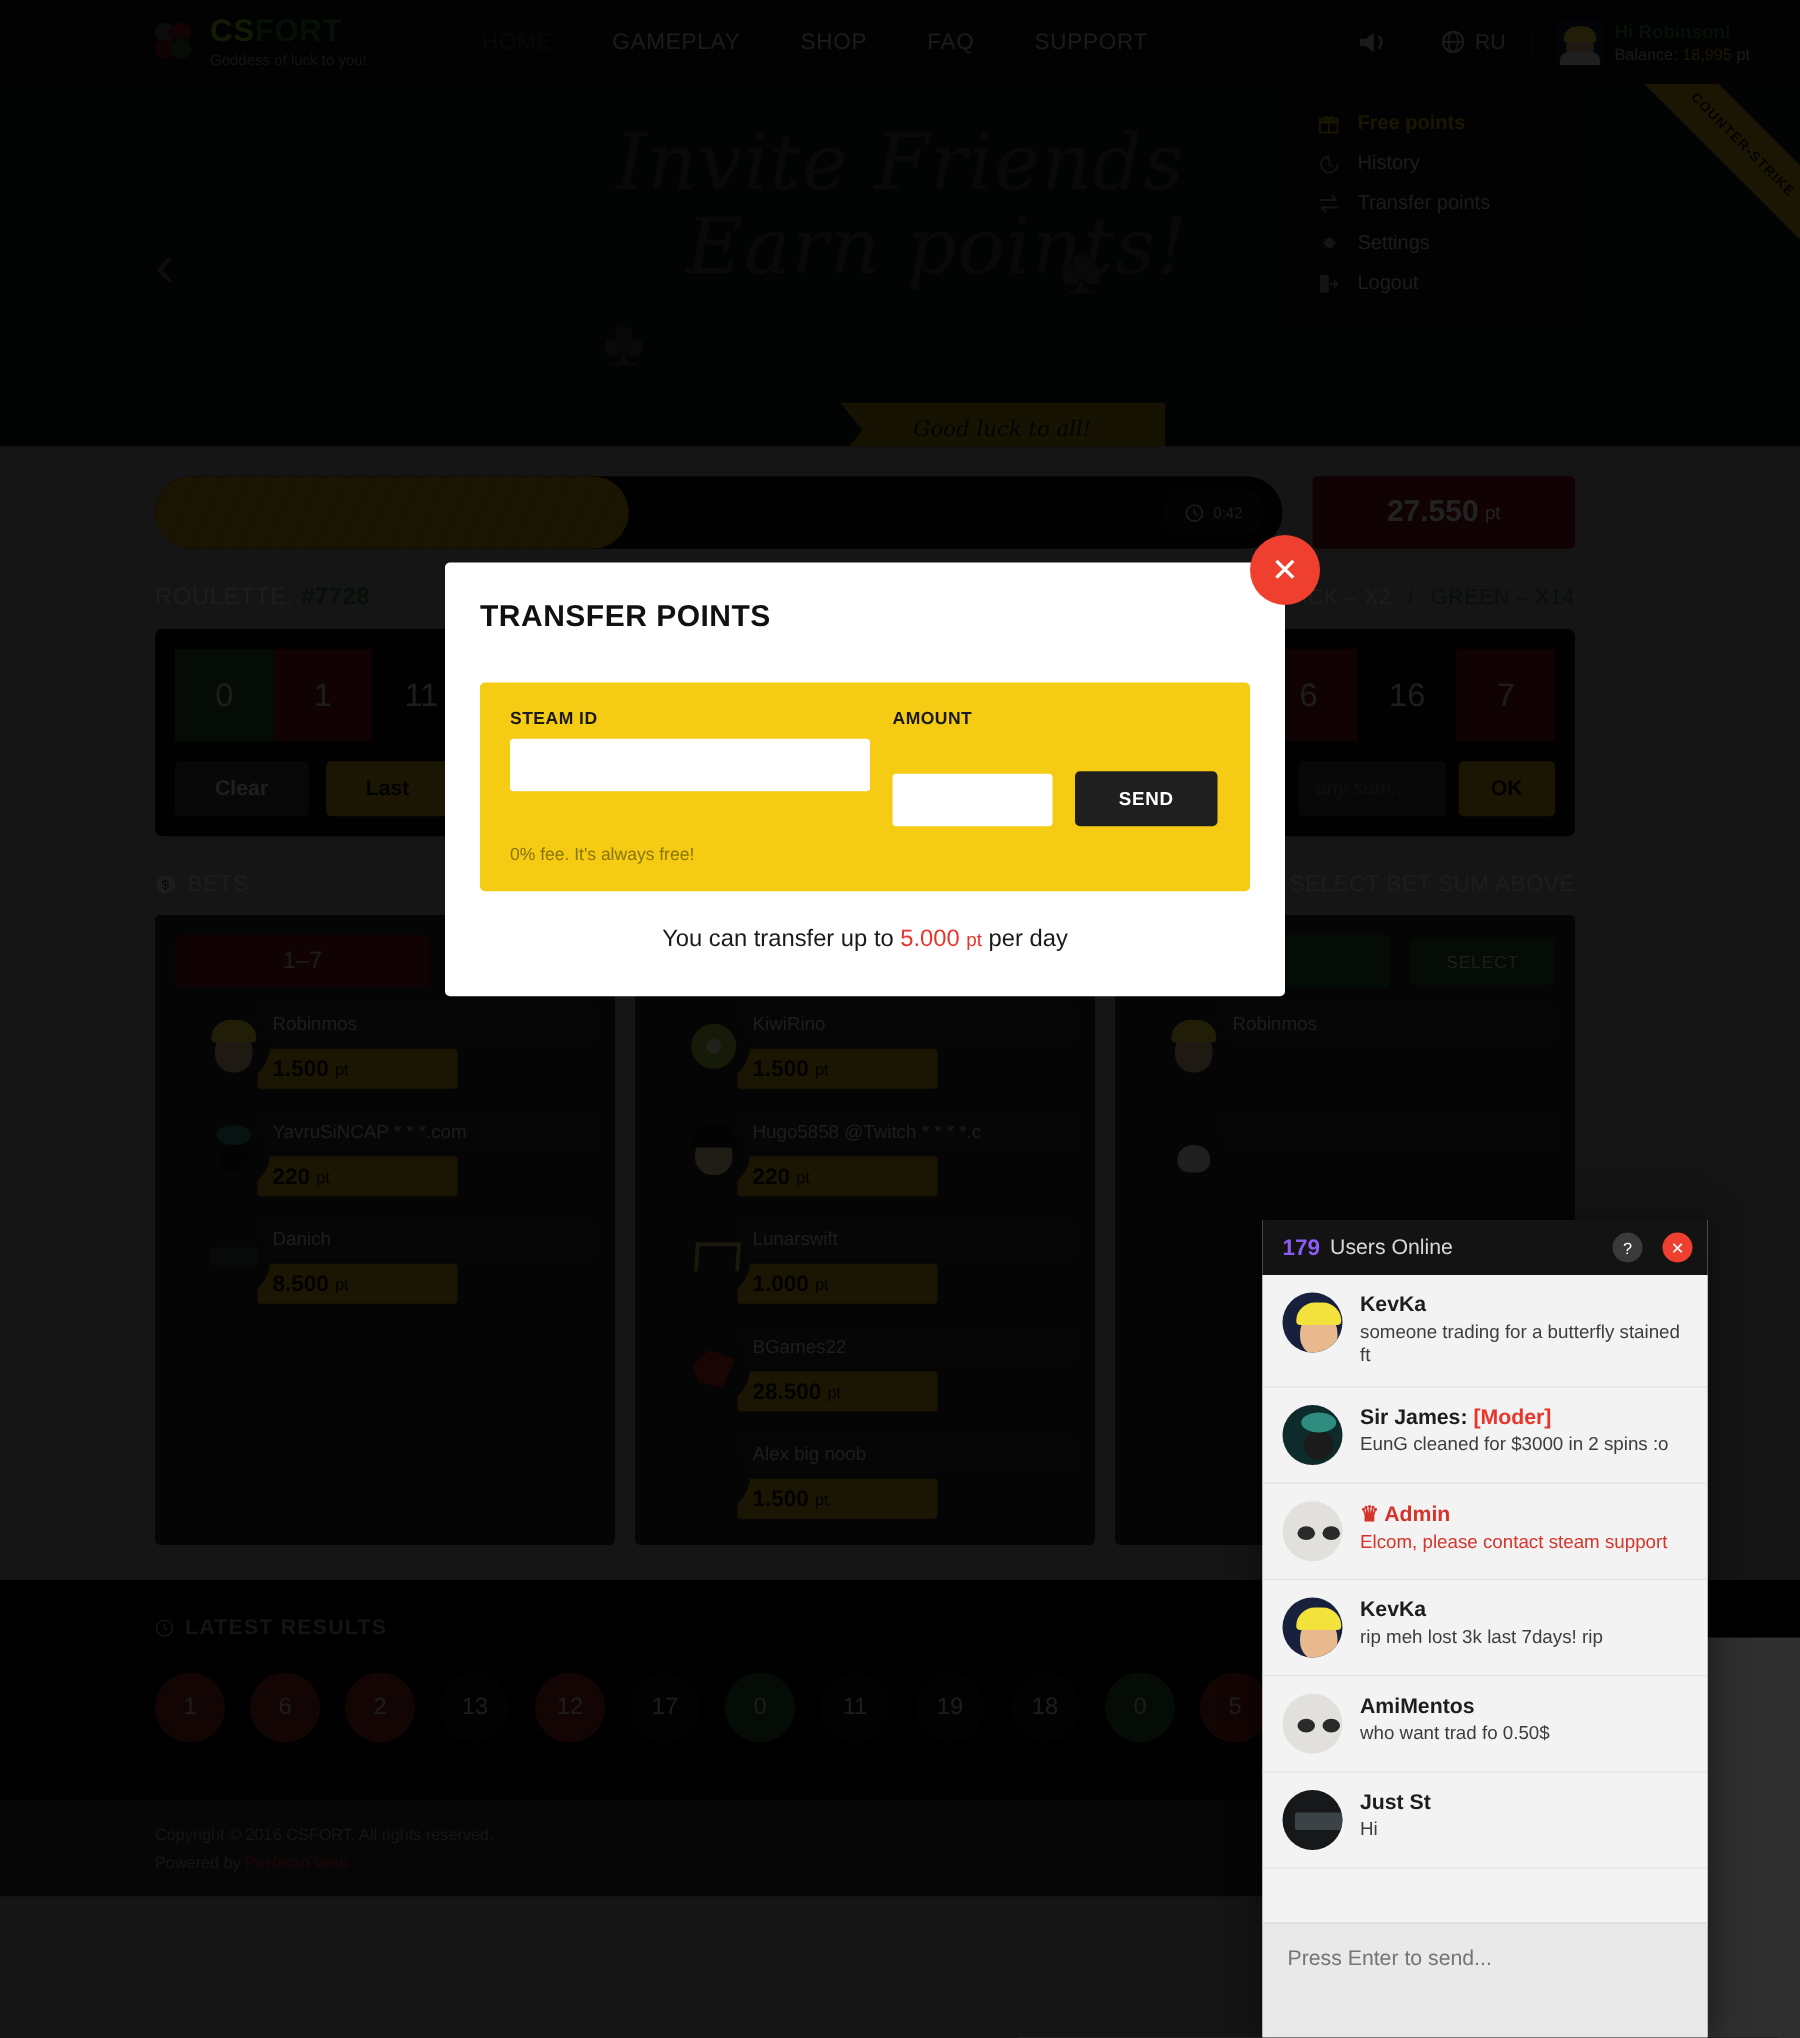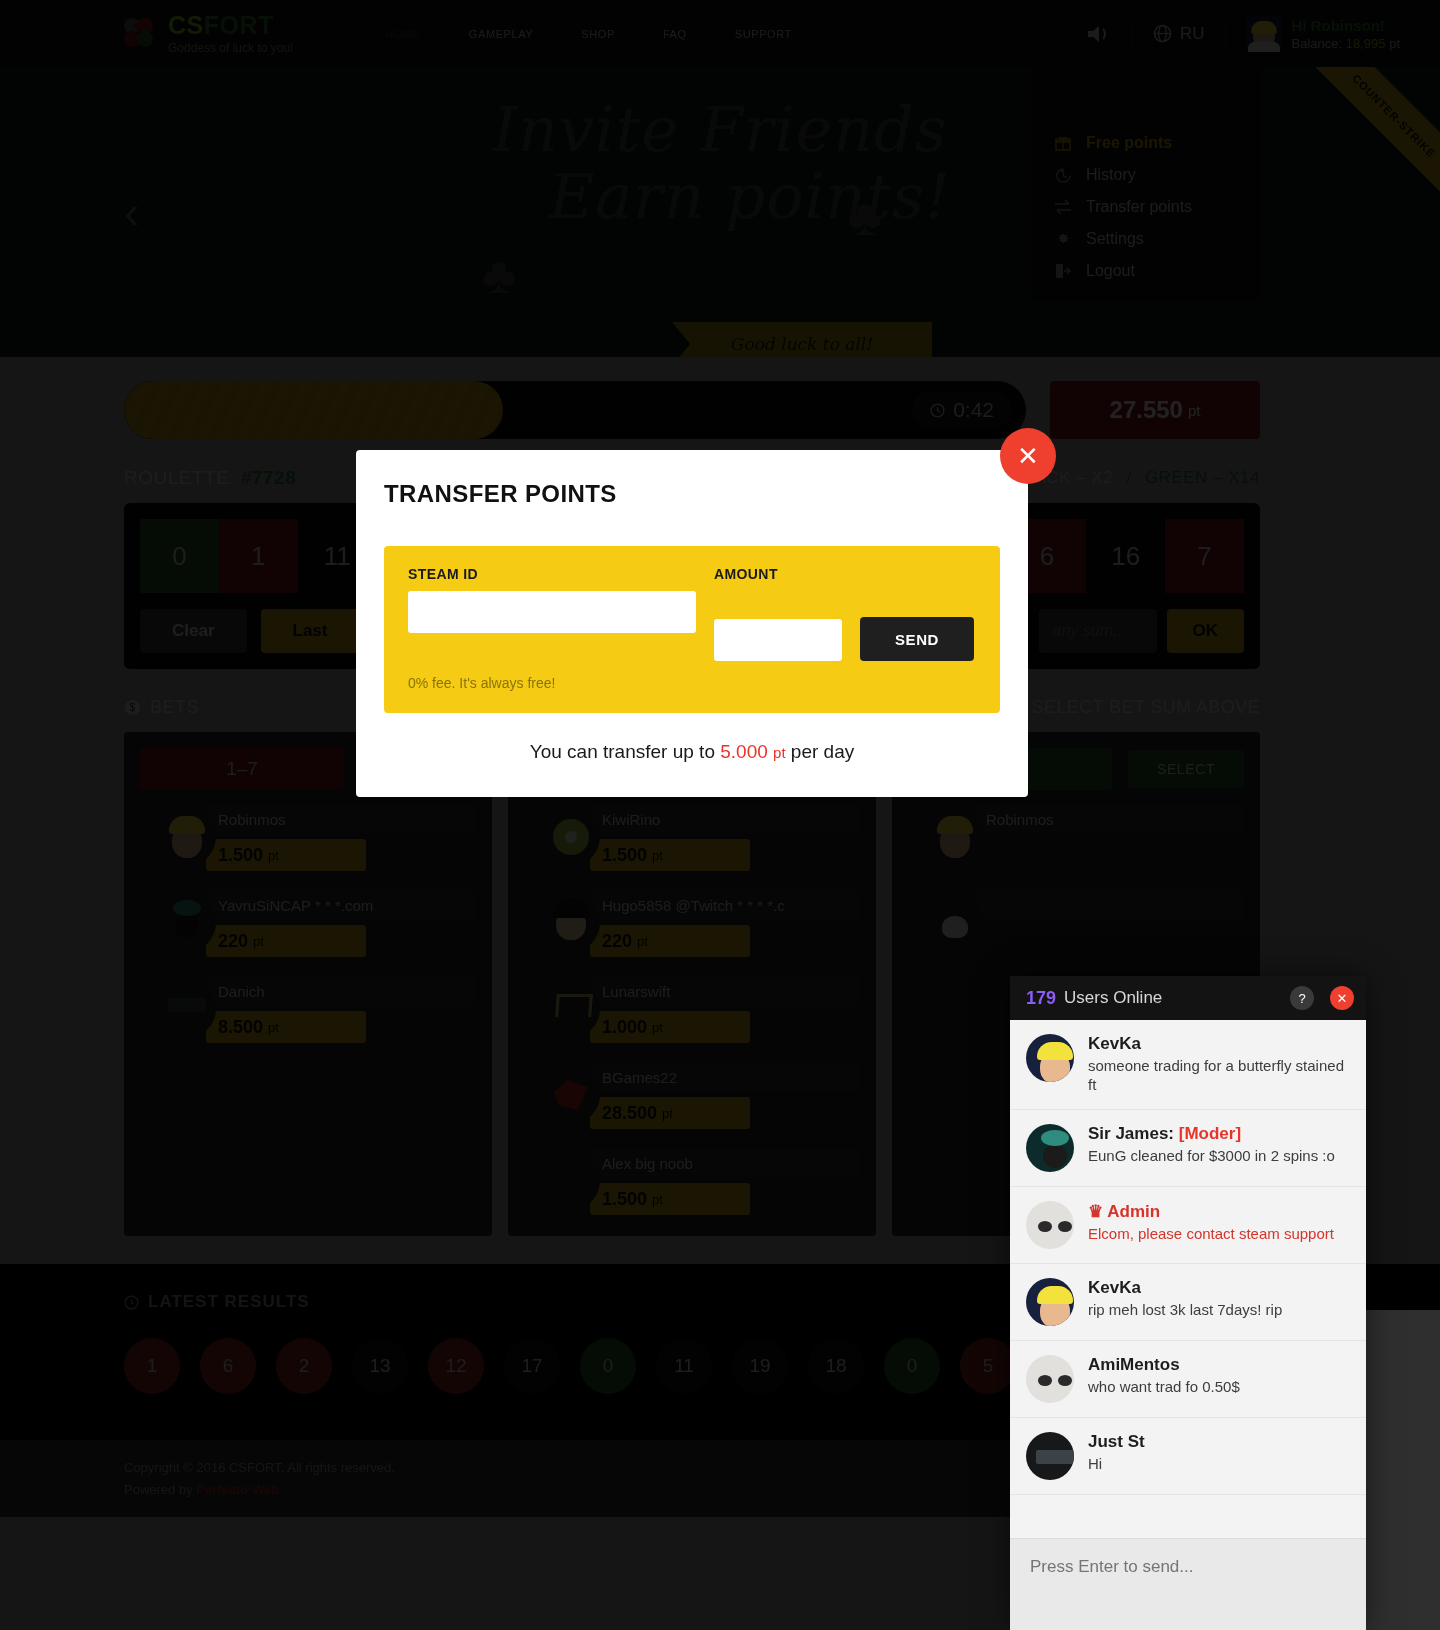--- a/index.html
+++ b/index.html
@@ -35,21 +35,21 @@
   .clover i:nth-child(3){ background:#7d1a1e; left:0; top:14px; transform: rotate(-135deg); }
   .clover i:nth-child(4){ background:#1d5c28; left:13px; top:14px; transform: rotate(135deg); }
   .logo-text .brand { font-size: 25px; font-weight: bold; letter-spacing: .5px; line-height: 1; }
   .logo-text .brand .cs { color: #84cc16; }
   .logo-text .brand .fort { color: #2e7a3a; }
   .logo-text .tag { color: #8b8b8b; font-size: 12px; margin-top: 3px; }
 
   .nav { display: flex; gap: 48px; margin-left: 92px; }
   .nav a {
     color: #c9c9c9; text-decoration: none;
-    font-size: 11px; letter-spacing: .6px;
+    font-size: 18px; letter-spacing: .6px;
   }
   .nav a.active { color: #3e3e3e; }
 
   .head-right { margin-left: auto; display: flex; align-items: center; gap: 20px; }
   .sep { width: 1px; height: 26px; background: #2a2a2a; }
   .sound-icon svg { display: block; }
   .lang { display: flex; align-items: center; gap: 8px; color: #c9c9c9; font-size: 17px; }
   .user-box { display: flex; align-items: center; gap: 10px; }
   .avatar { width: 36px; height: 36px; border-radius: 3px; overflow: hidden; background: #17203c; position: relative; flex: none; }
   .av-face { position:absolute; left:7px; top:10px; width:22px; height:22px; border-radius:50% 50% 45% 45%; background:#e8b98e; }
@@ -60,21 +60,21 @@
   .user-txt .bal b { color: #c7a416; font-weight: normal; }
 
   
   .dropdown {
     position: absolute; right: 180px; top: 67px; width: 228px;
     background: #141414; padding: 16px 0 14px 0; z-index: 20;
   }
   .dd-item { display: flex; align-items: center; gap: 14px; padding: 7px 22px; }
   .dd-item .dd-ic { width: 18px; display: flex; justify-content: center; color: #9a9a9a; }
   .dd-item .dd-lb { color: #cfcfcf; font-size: 16px; }
-  .dd-item.free .dd-ic, .dd-item.free .dd-lb { color: #c7a416; margin-top: 44px; }
+  .dd-item.free .dd-ic, .dd-item.free .dd-lb { color: #c7a416; }
   .dd-item.free .dd-lb { font-weight: bold; }
 
   
   .banner {
     height: 290px; background: #0c2415; position: relative; overflow: hidden;
   }
   .banner .arrow-l {
     position: absolute; left: 124px; top: 50%; transform: translateY(-50%);
     color: #6c6c6c; font-size: 46px; font-weight: 300; line-height: 1;
   }
@@ -107,21 +107,21 @@
     position: relative; display: flex; align-items: center; overflow: hidden;
   }
   .betbar .fill {
     position:absolute; left:0; top:0; bottom:0; width: 42%;
     background: repeating-linear-gradient(115deg,#c7a416,#c7a416 9px,#b99b14 9px,#b99b14 18px);
     border-radius: 29px;
   }
   .timer {
     position: absolute; right: 14px; top: 10px; height: 38px; padding: 0 18px;
     display:flex; align-items:center; gap:8px; background:#161616; border-radius:19px;
-    color:#d2d2d2; font-size:21px;
+    color:#d2d2d2; font-size:12px;
   }
   .pot {
     width: 210px; height: 58px; background: #7d1a1e; border-radius: 4px;
     display: flex; align-items: center; justify-content: center; gap: 5px;
     color: #fff; font-size: 24px; font-weight: bold;
   }
   .pot .u { font-size: 15px; font-weight: normal; }
 
   
   .rhead {

